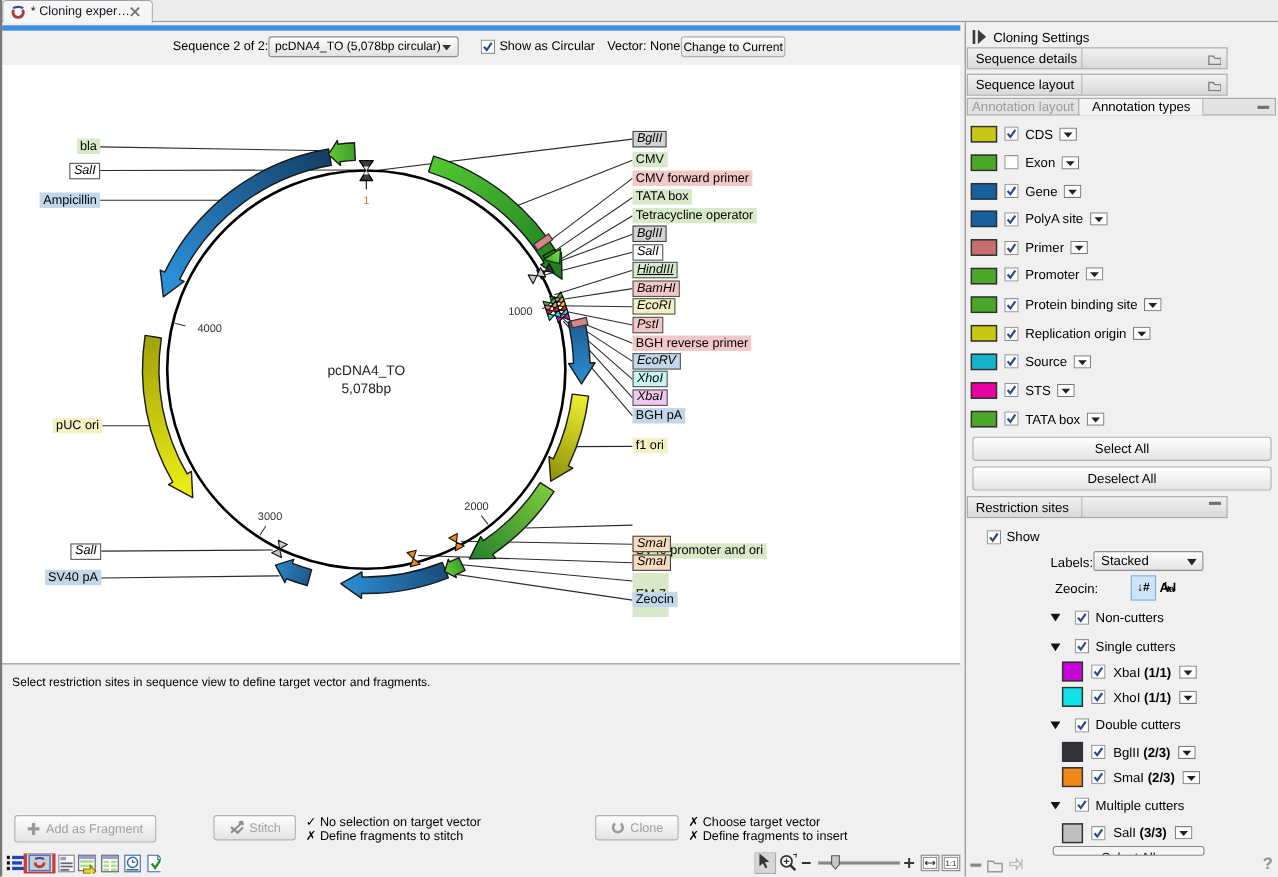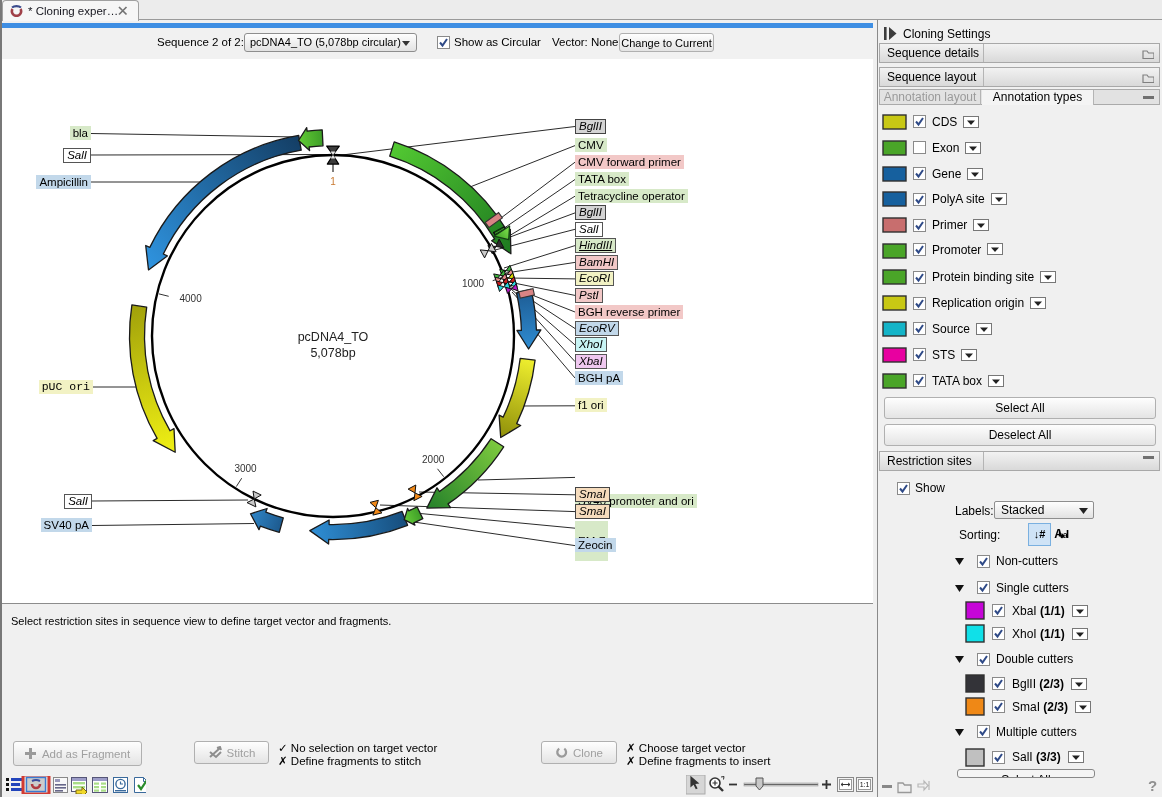--- a/index.html
+++ b/index.html
@@ -1,21 +1,21 @@
 <!DOCTYPE html>
 <html><head><meta charset="utf-8"><title>t</title><style>
 *{margin:0;padding:0;box-sizing:border-box}
 html,body{width:1162px;height:797px;overflow:hidden}
 body{position:relative;background:#f0f0f0;font-family:"Liberation Sans",sans-serif;font-size:11.5px;color:#000}
 .abs{position:absolute}
 .ml{position:absolute;font-size:11.5px;white-space:nowrap}
 .btn{position:absolute;border:1px solid #b0b0b0;border-radius:3px;background:linear-gradient(#fefefe,#e4e4e4);
      display:flex;align-items:center;justify-content:center;font-size:11.5px;white-space:nowrap}
 .dis{color:#a0a0a0}
-.hdrbar{position:absolute;left:879px;width:281px;height:20px;border:1px solid #a8a8a8;
+.hdrbar{position:absolute;left:879px;width:237px;height:20px;border:1px solid #a8a8a8;
         background:linear-gradient(#f2f2f2,#d9d9d9);font-size:12px;line-height:18px;padding-left:7px}
 .rowlab{font-size:12px;white-space:nowrap}
 </style></head><body>
 <div class="abs" style="left:0;top:0;width:1162px;height:20px;background:#ececec;border-bottom:1px solid #9a9a9a"></div>
 <div class="abs" style="left:2px;top:0px;width:137px;height:21px;background:#f6f6f6;
  border:1px solid #a0a0a0;border-bottom:none;border-radius:4px 4px 0 0"></div>
 <svg class="abs" style="left:10px;top:3px" width="13" height="14">
 <path d="M2.5 6 A4.6 4.6 0 1 0 10.5 6" fill="none" stroke="#a04048" stroke-width="2.6"></path>
 <path d="M2 4.5 A5.5 3 0 0 1 11 4.5" fill="none" stroke="#3a4a8c" stroke-width="2.2"></path>
 </svg>
@@ -181,21 +181,21 @@
     <path d="M330.5,151.4 L335.5,151.4 L333,155 Z" fill="#e8e8e8" stroke="none" stroke-width="0" stroke-linejoin="round"></path>
     <path d="M330.5,158.6 L335.5,158.6 L333,155 Z" fill="#e8e8e8" stroke="none" stroke-width="0" stroke-linejoin="round"></path>
     <g font-family="Liberation Sans, sans-serif" font-size="12.5" fill="#222" text-anchor="middle">
       <text x="333" y="341">pcDNA4_TO</text>
       <text x="333" y="357">5,078bp</text>
     </g>
   </svg>
 <div class="ml" style="background:#d7e9c8;padding:0 3px;line-height:14px;right:1071px;top:126px;">bla</div>
 <div class="ml" style="background:#fff;border:1px solid #555;padding:0 3px;line-height:13px;right:1071px;top:147.8px;"><i>SalI</i></div>
 <div class="ml" style="background:#c2d8ea;padding:0 3px;line-height:14px;right:1071px;top:174.8px;">Ampicillin</div>
-<div class="ml" style="background:#f2f2c4;padding:0 3px;line-height:14px;right:1069px;top:379.8px;font-family:Liberation Mono, monospace;">pUC ori</div>
+<div class="ml" style="background:#f2f2c4;padding:0 3px;line-height:14px;right:1069px;top:379.8px;">pUC ori</div>
 <div class="ml" style="background:#fff;border:1px solid #555;padding:0 3px;line-height:13px;right:1070px;top:493.7px;"><i>SalI</i></div>
 <div class="ml" style="background:#c2d8ea;padding:0 3px;line-height:14px;right:1070px;top:518.1px;">SV40 pA</div>
 <div class="ml" style="background:#d4d4d4;border:1px solid #444;padding:0 3px;line-height:13px;left:575px;top:119px;"><i>BglII</i></div>
 <div class="ml" style="background:#d7e9c8;padding:0 3px;line-height:14px;left:575px;top:138.1px;">CMV</div>
 <div class="ml" style="background:#f2c8c7;padding:0 3px;line-height:14px;left:575px;top:154.7px;">CMV forward primer</div>
 <div class="ml" style="background:#d7e9c8;padding:0 3px;line-height:14px;left:575px;top:172px;">TATA box</div>
 <div class="ml" style="background:#d7e9c8;padding:0 3px;line-height:14px;left:575px;top:188.7px;">Tetracycline operator</div>
 <div class="ml" style="background:#d4d4d4;border:1px solid #444;padding:0 3px;line-height:13px;left:575px;top:205.4px;"><i>BglII</i></div>
 <div class="ml" style="background:#fff;border:1px solid #555;padding:0 3px;line-height:13px;left:575px;top:221.8px;"><i>SalI</i></div>
 <div class="ml" style="background:#d7e9c8;border:1px solid #555;padding:0 3px;line-height:13px;left:575px;top:238.1px;text-decoration:underline;"><i>HindIII</i></div>
@@ -501,21 +501,21 @@
       <path d="M3 6.5 L5.5 9.5 L10 3" fill="none" stroke="#2f4a87" stroke-width="2"></path>
     </svg>
     <span class="rowlab">Show</span>
   </div>
 <div class="abs rowlab" style="left:955px;top:504px">Labels:</div>
 <div class="abs" style="left:994px;top:501px;width:100px;height:18px;border:1px solid #8e8e8e;border-radius:2px;
 background:linear-gradient(#fefefe,#e2e2e2);line-height:16px;padding-left:6px;font-size:12px">Stacked
 <svg style="position:absolute;right:5px;top:6px" width="9" height="6">
       <path d="M0 0 L9 0 L4.5 6 Z" fill="#222"></path>
     </svg></div>
-<div class="abs rowlab" style="left:959px;top:528px">Sorting:</div>
+<div class="abs rowlab" style="left:959px;top:528px">Zeocin:</div>
 <div class="abs" style="left:1052px;top:525px;width:18px;height:18px;font-size:12px;font-weight:bold;text-align:center;line-height:18px">A<span style="font-size:9px">a</span></div>
 <div class="abs" style="left:1028px;top:523px;width:23px;height:23px;background:#cfe3f6;border:1px solid #7ab0e0;font-size:11px;font-weight:bold;text-align:center;line-height:21px">↓#</div>
 <div class="abs" style="left:1054px;top:525px;width:18px;height:18px;font-size:11px;font-weight:bold;text-align:center;line-height:18px">↳I</div>
 <svg class="abs" style="left:955px;top:557px" width="9" height="8">
     <path d="M0 1 L9 1 L4.5 8 Z" fill="#111"></path>
   </svg>
 <div class="abs" style="left:977px;top:554px;display:flex;align-items:center;gap:6px">
     <svg width="13" height="13" style="flex:none">
       <rect x="0.5" y="0.5" width="12" height="12" fill="#fff" stroke="#8a8a8a"></rect>
       <path d="M3 6.5 L5.5 9.5 L10 3" fill="none" stroke="#2f4a87" stroke-width="2"></path>

